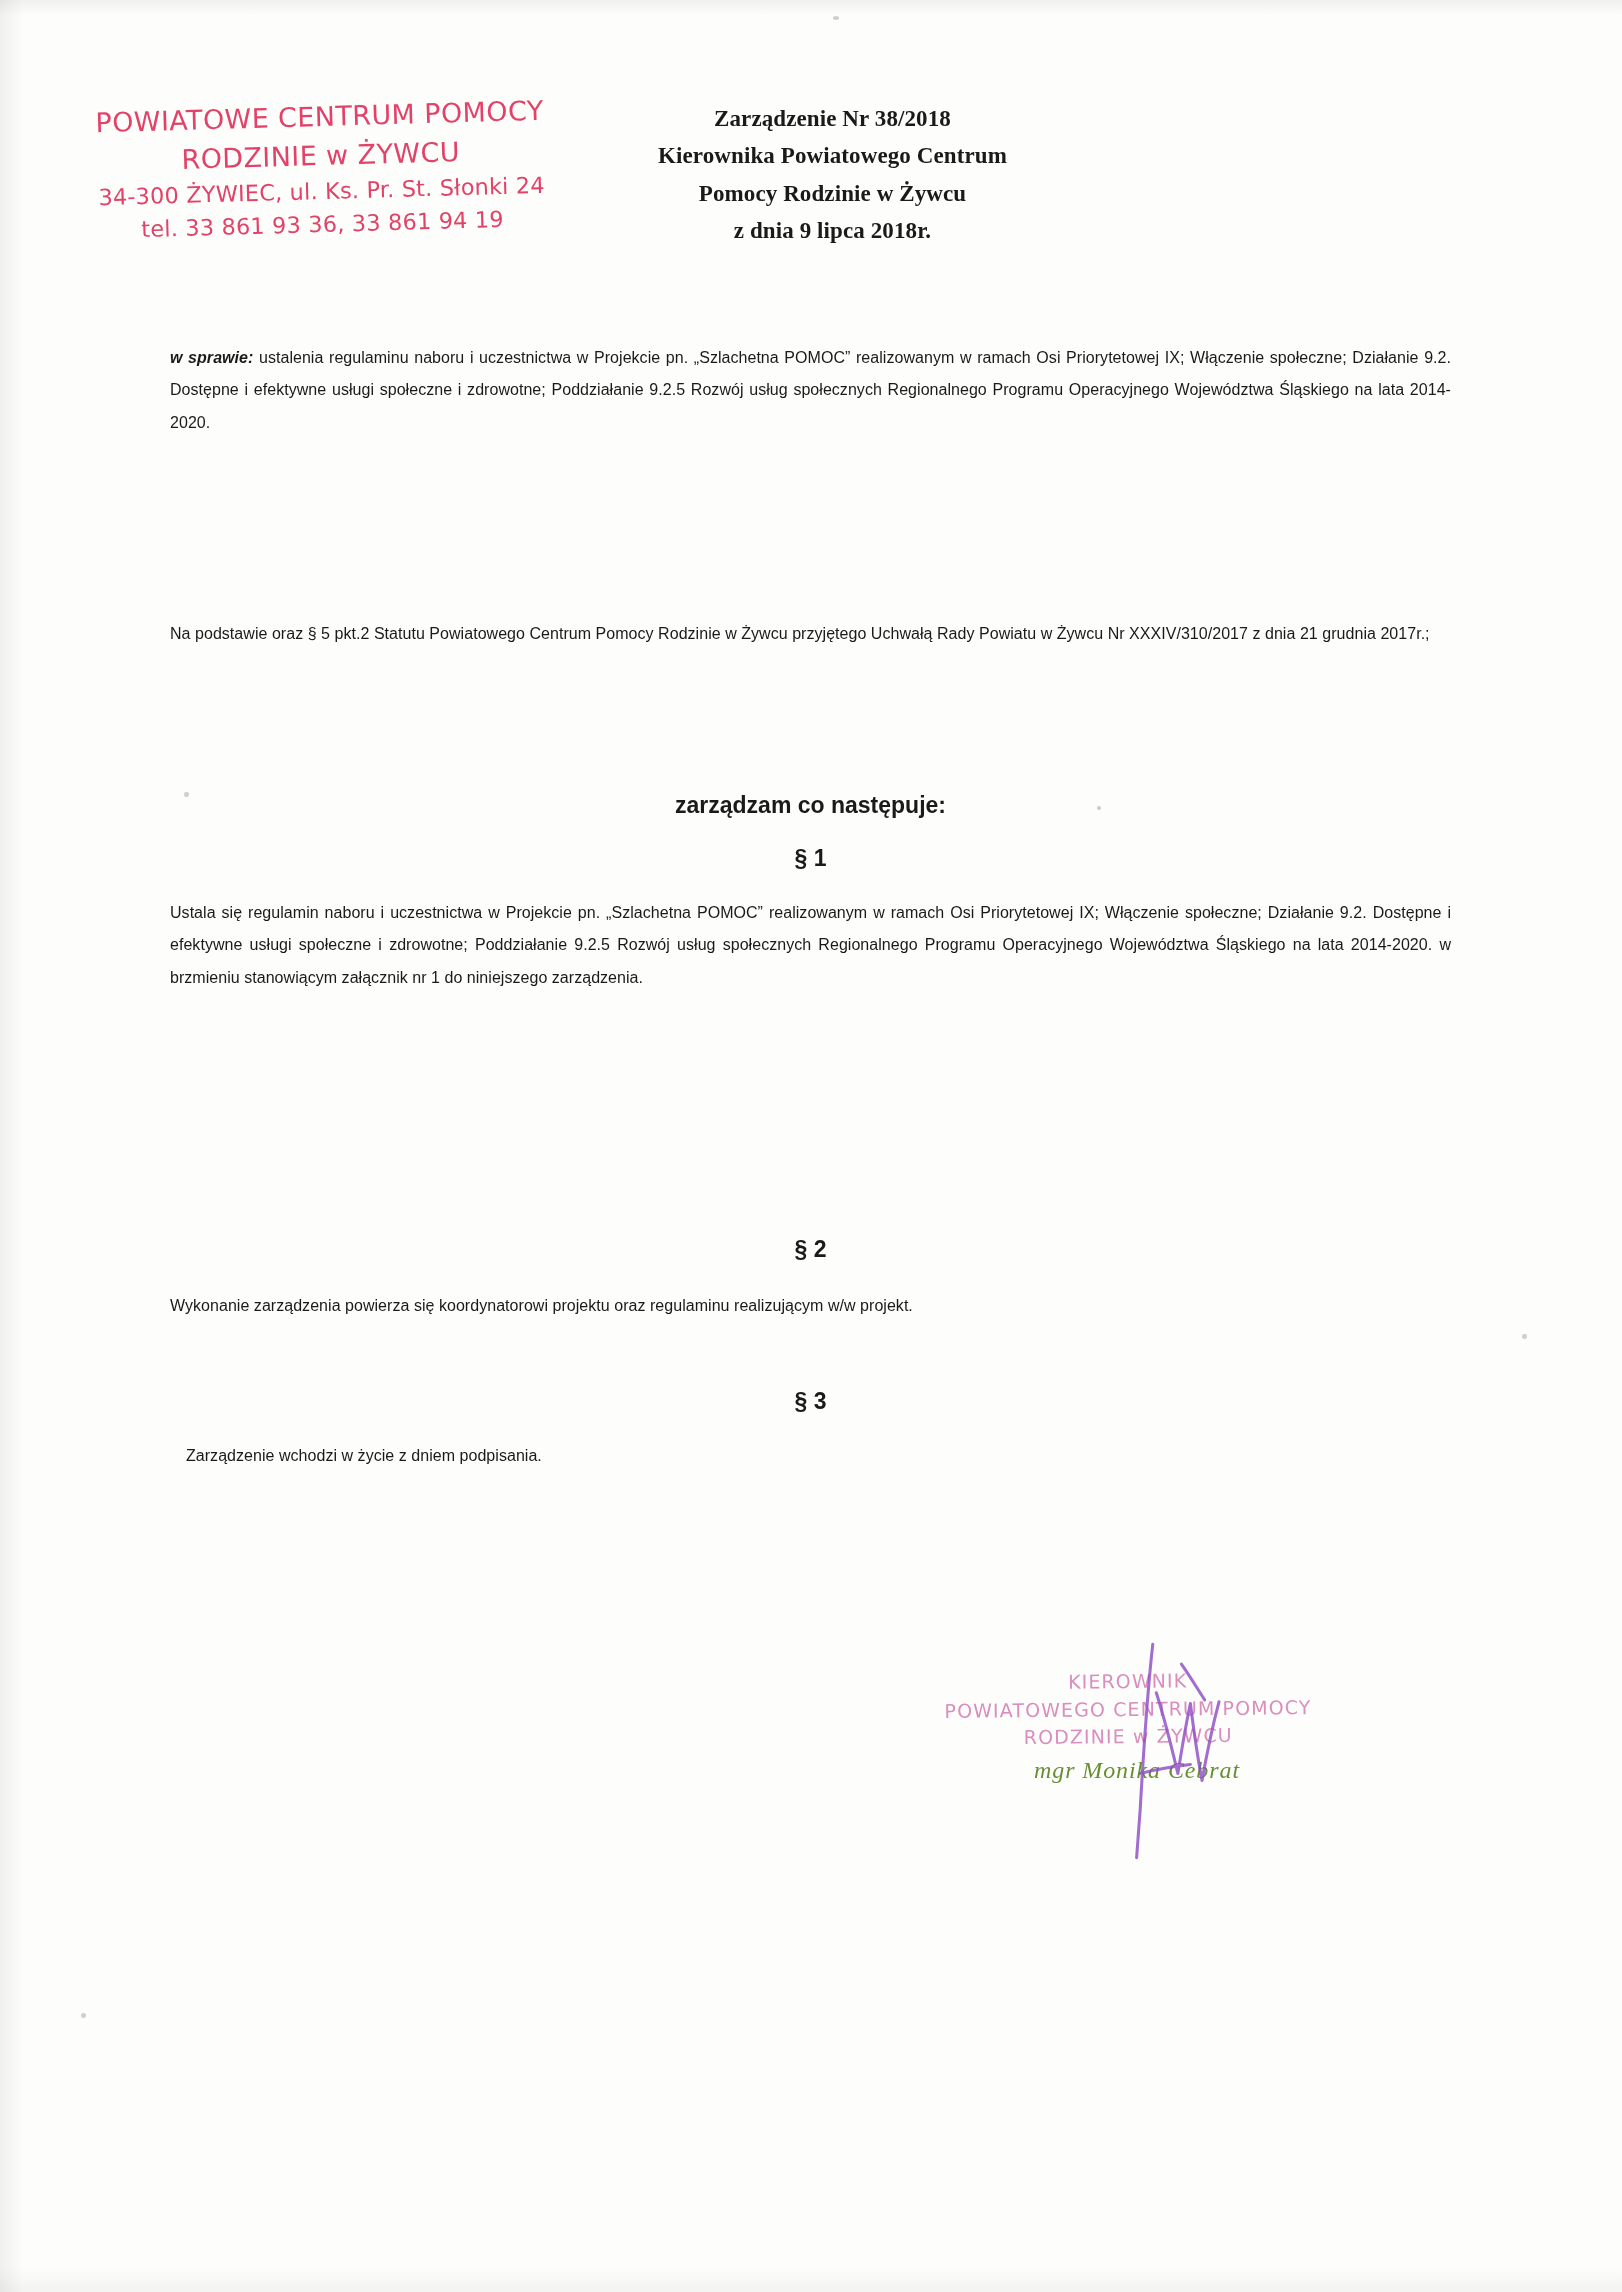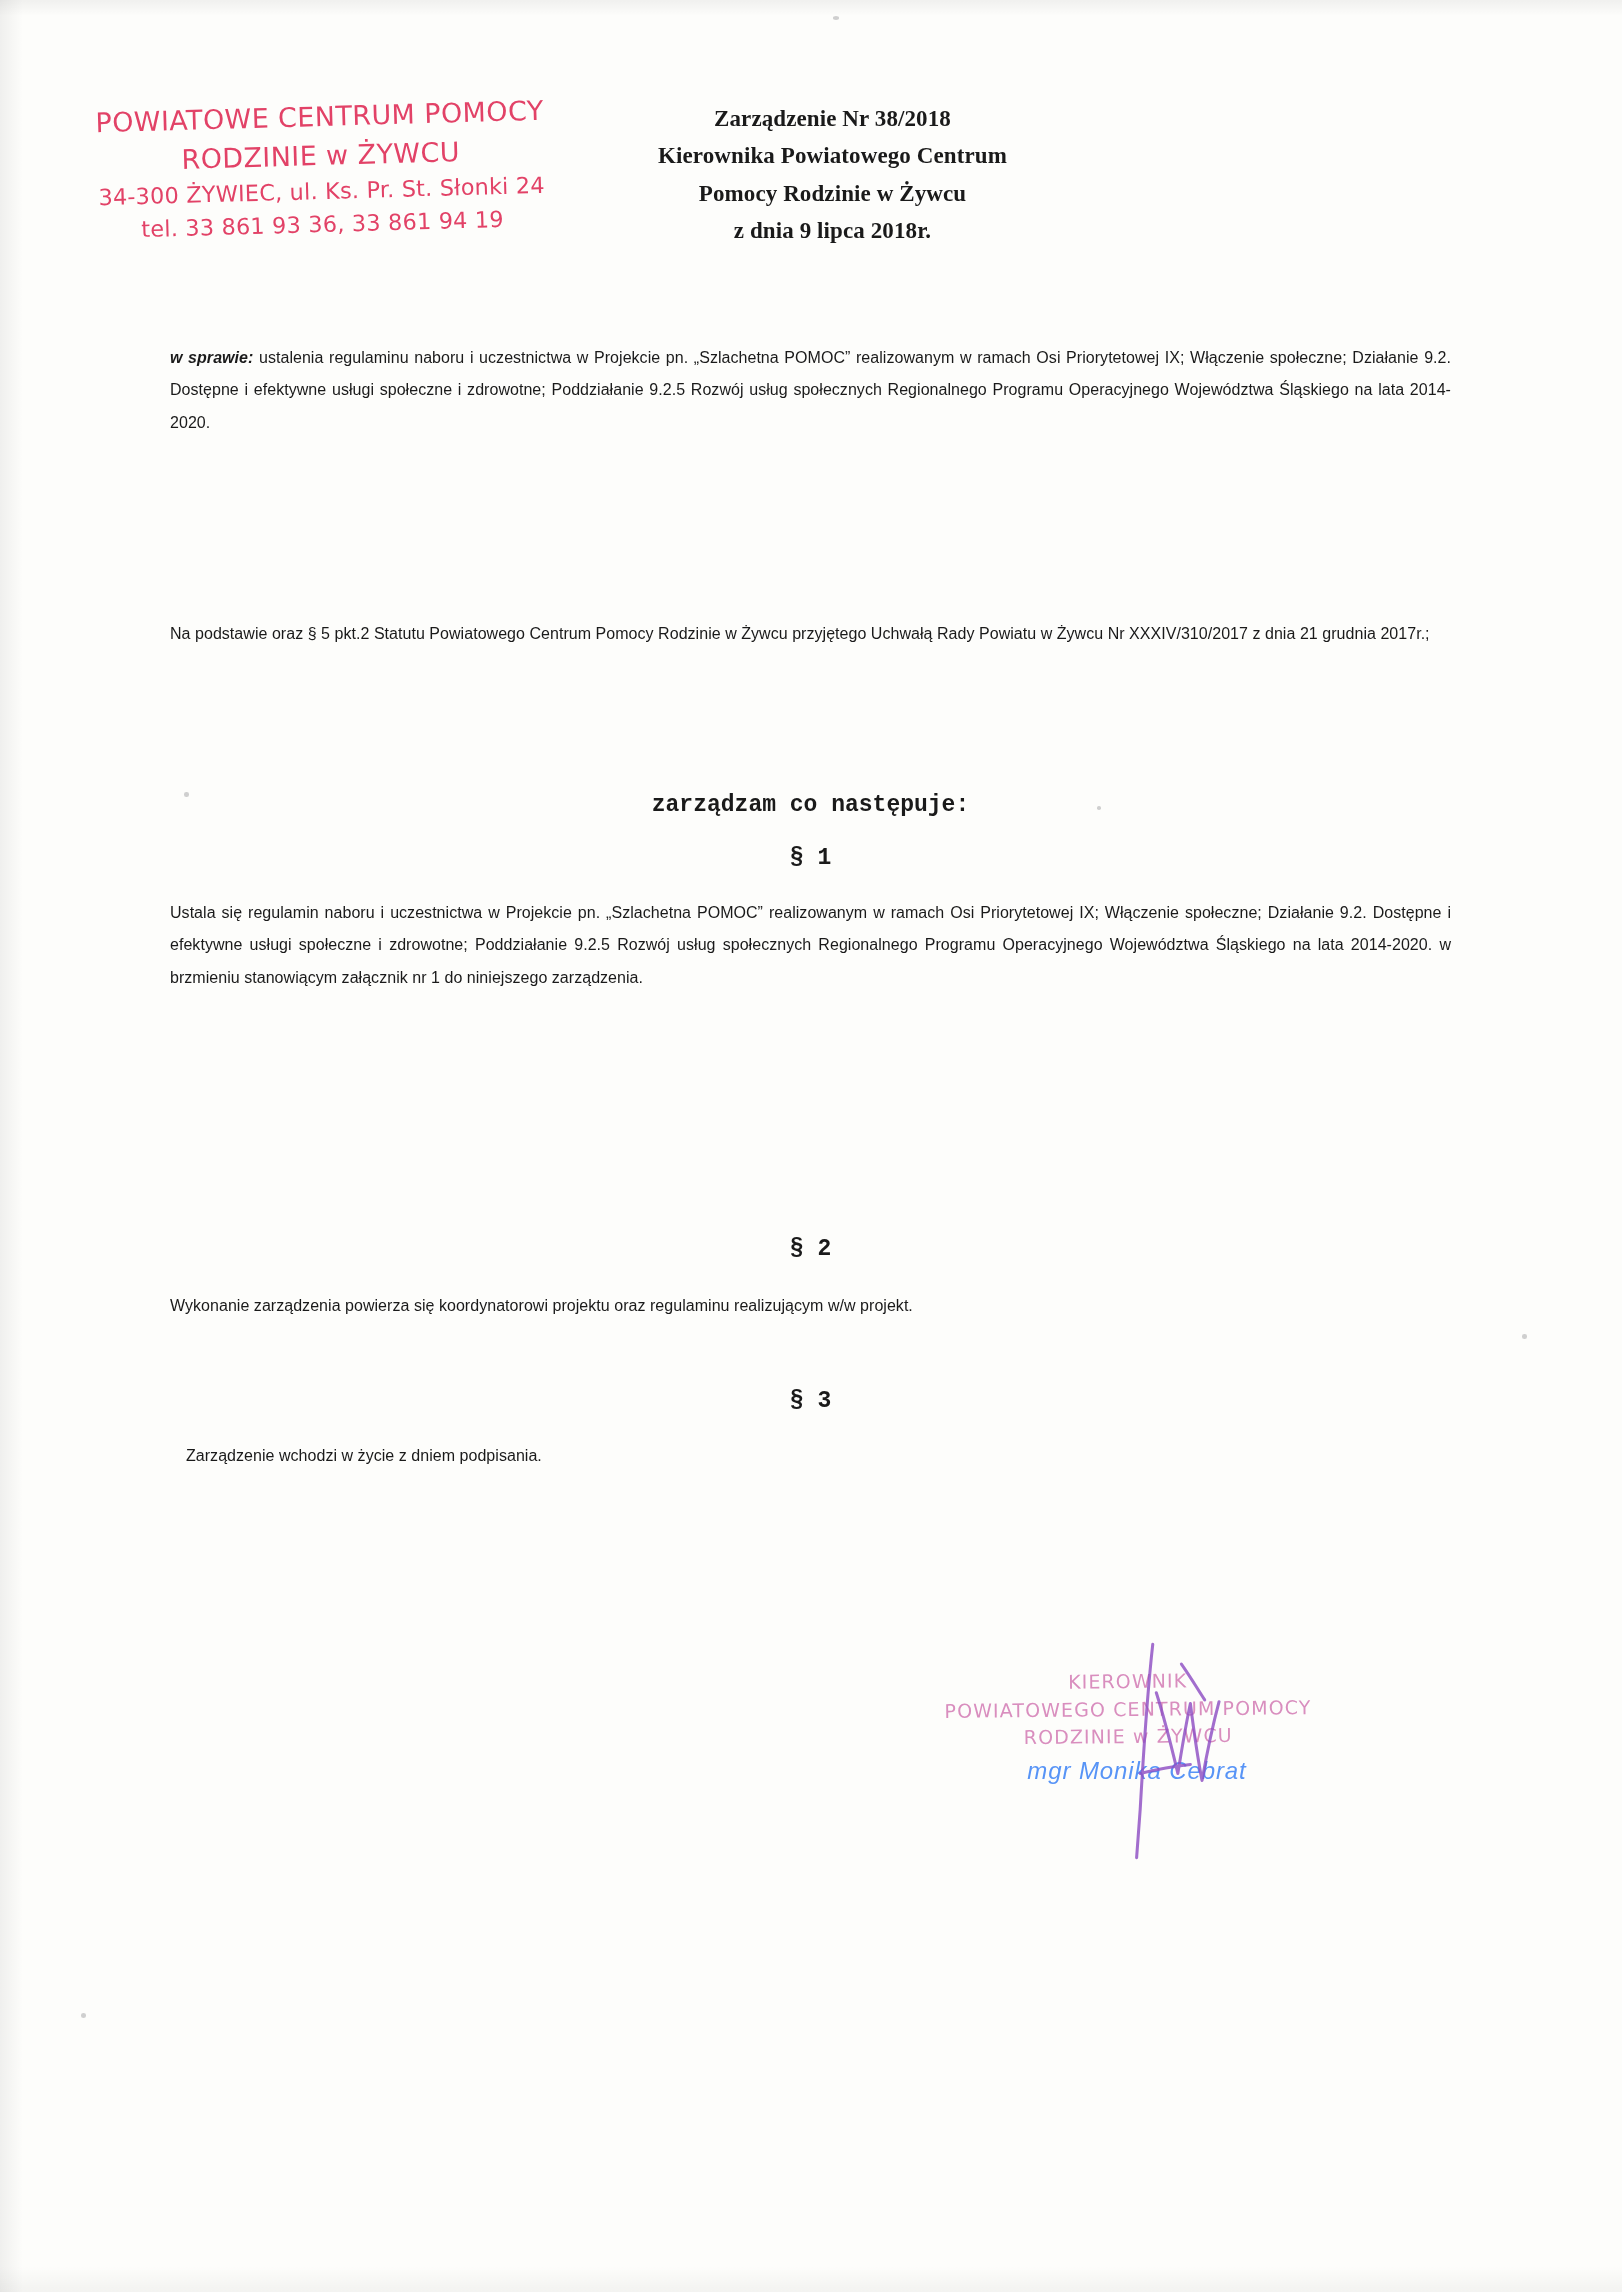--- a/index.html
+++ b/index.html
@@ -112,21 +112,20 @@
     font-style: italic;
   }
 
   .center-line {
     position: absolute;
     width: 1281px;
     left: 170px;
     text-align: center;
     font-weight: bold;
     font-size: 23px;
-    font-family: Liberation Mono, monospace;
   }
   .order-line { top: 792px; }
   .par1-head  { top: 845px; }
   .par2-head  { top: 1236px; }
   .par3-head  { top: 1388px; }
 
   
   .sig-wrap {
     position: absolute;
     left: 940px;
@@ -147,22 +146,22 @@
     letter-spacing: 1.1px;
     opacity: 0.78;
     transform: rotate(-0.6deg);
   }
   .sig-name {
     position: absolute;
     left: 18px;
     top: 109px;
     width: 358px;
     text-align: center;
-    color: #3b82f6;
-    font-family: Liberation Sans, sans-serif;
+    color: #4d7c0f;
+    font-family: Liberation Serif, serif;
     font-style: italic;
     font-size: 24px;
     opacity: 0.85;
     letter-spacing: 0.9px;
   }
   .sig-scribble {
     position: absolute;
     left: 107px;
     top: -9px;
     width: 233px;

